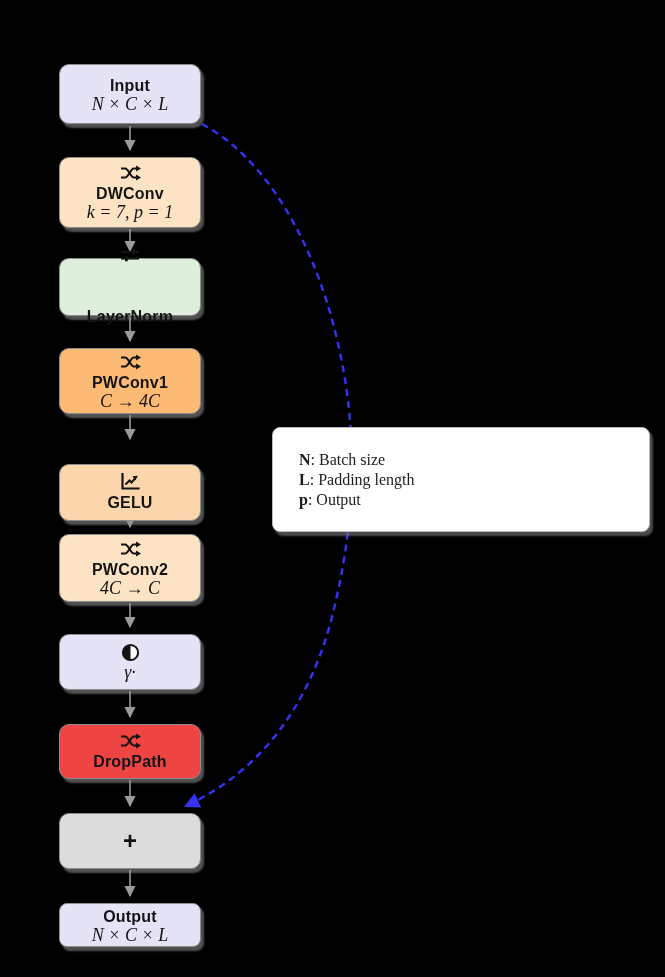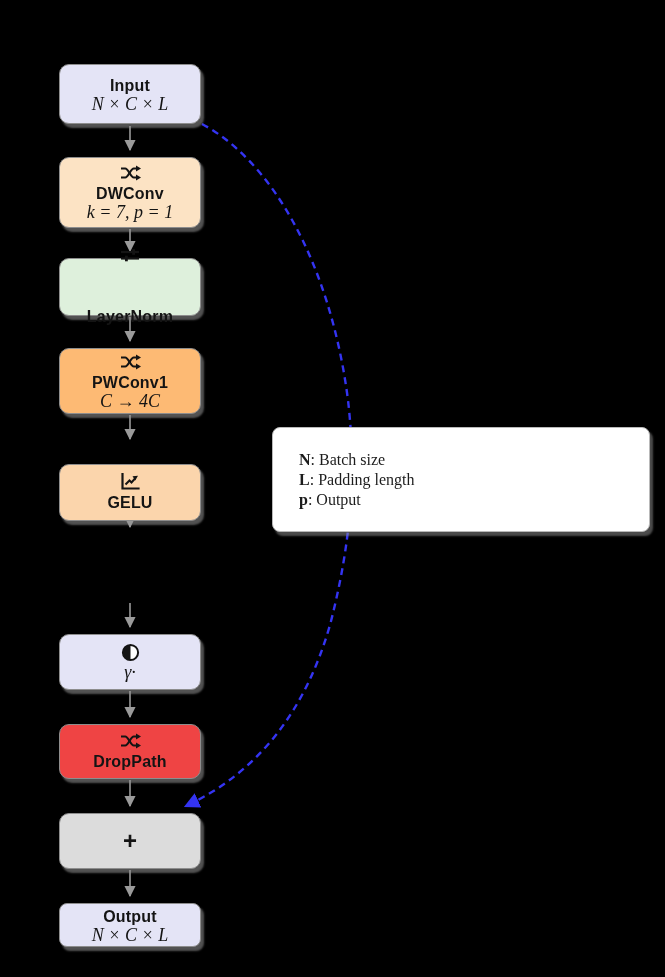--- a/index.html
+++ b/index.html
@@ -121,20 +121,34 @@
     <div class="icon">
       <svg width="20" height="18" viewBox="0 0 20 18">
         <path d="M2.5 1 V15.5 H18.5" fill="none" stroke="#141414" stroke-width="2.2" stroke-linecap="square"></path>
         <path d="M5.5 11.5 L9.5 7.5 L11.5 9.5 L15.5 5" fill="none" stroke="#141414" stroke-width="2"></path>
         <polygon points="12.5,3.2 18,2.8 15.2,7.6" fill="#141414"></polygon>
       </svg>
     </div>
     <div class="title">GELU</div>
   </div>
 
+  <div class="node n5" style="background-color: rgb(252, 227, 196);">
+    <div class="icon">
+      <svg width="21" height="16" viewBox="0 0 21 16">
+        <g stroke="#141414" stroke-width="2.1" fill="none">
+          <path d="M1 3.5 h4.2 c3.2 0 5.4 9 8.6 9 h2.7"></path>
+          <path d="M1 12.5 h4.2 c3.2 0 5.4 -9 8.6 -9 h2.7"></path>
+        </g>
+        <polygon points="16,0.6 21,3.5 16,6.4" fill="#141414"></polygon>
+        <polygon points="16,9.6 21,12.5 16,15.4" fill="#141414"></polygon>
+      </svg>
+    </div>
+    <div class="title">PWConv2</div>
+    <div class="subtitle">4C → C</div>
+  </div>
 
   <div class="node n6" style="background-color: rgb(228, 228, 246);">
     <div class="icon">
       <svg width="19" height="19" viewBox="0 0 19 19">
         <circle cx="9.5" cy="9.5" r="7.6" fill="#ffffff" stroke="#141414" stroke-width="2"></circle>
         <path d="M9.5 1.9 A7.6 7.6 0 0 0 9.5 17.1 Z" fill="#141414"></path>
       </svg>
     </div>
     <div class="subtitle">γ·</div>
   </div>

